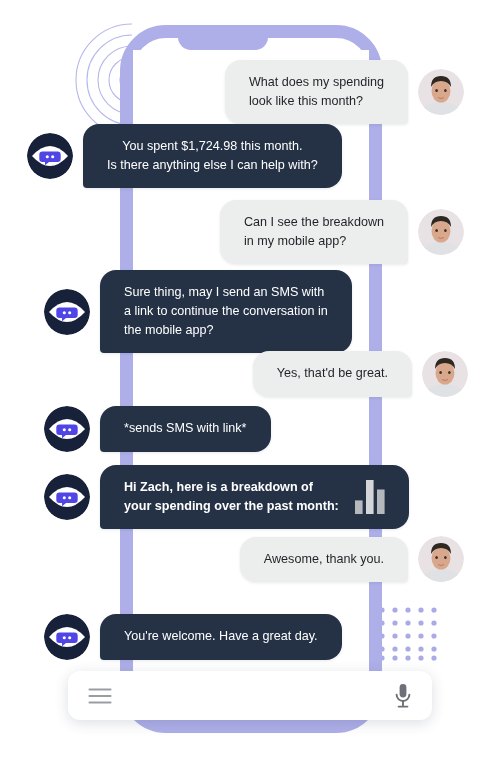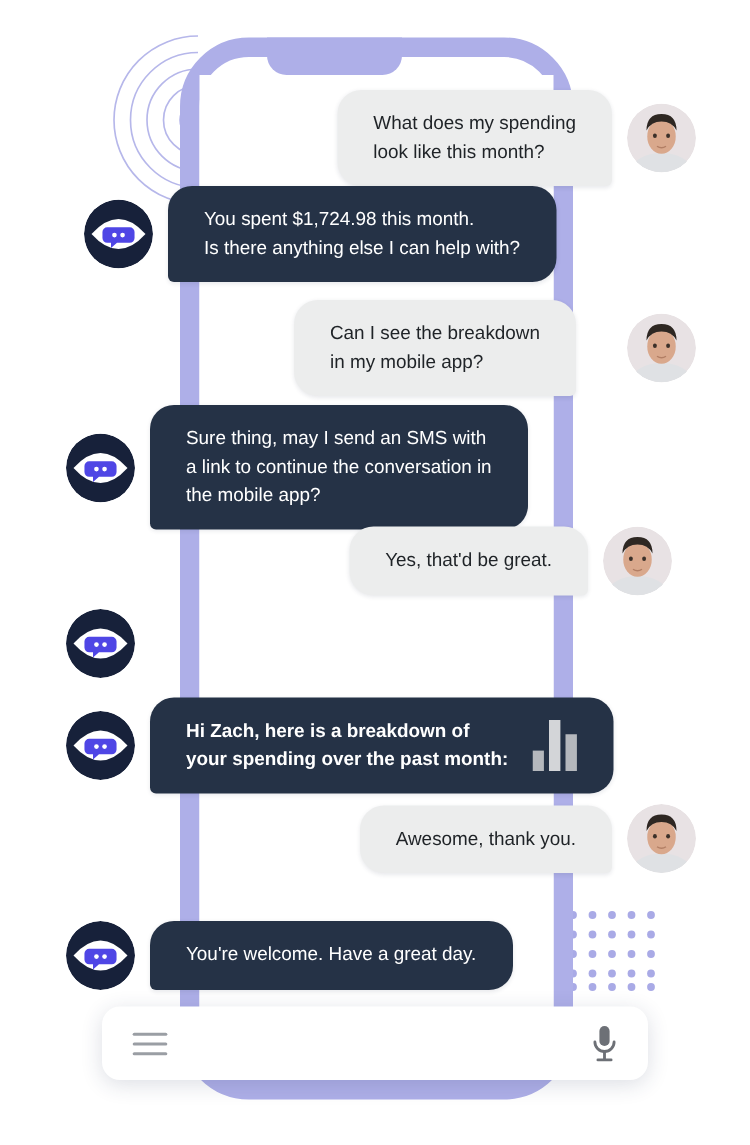--- a/index.html
+++ b/index.html
@@ -227,35 +227,35 @@
             <ellipse cx="23" cy="22" rx="9.5" ry="11.5" fill="#d9a88c"></ellipse>
             <path d="M13 18 q0 -11 10 -11 q10 0 10 11 q-3 -6 -10 -6 q-7 0 -10 6 z" fill="#2e2722"></path>
             <ellipse cx="18.6" cy="21.5" rx="1.3" ry="1.5" fill="#3b3029"></ellipse>
             <ellipse cx="27.4" cy="21.5" rx="1.3" ry="1.5" fill="#3b3029"></ellipse>
             <path d="M20 28.5 q3 2 6 0" stroke="#b27e64" stroke-width="1" fill="none"></path>
           </g>
         </svg>
       </div>
     </div>
 
-    <div class="msg" style="left:56px; top:124px;">
+    <div class="msg" style="left:27px; top:124px;text-align:center;">
       <div class="avatar avatar-bot gap-left">
         <svg viewBox="0 0 46 46">
           <circle cx="23" cy="23" r="23" fill="#17213a"></circle>
           <path d="M5 23 q9 -10 18 -10 q9 0 18 10 q-9 10 -18 10 q-9 0 -18 -10 z" fill="#ffffff"></path>
           <path d="M15.5 18.5 h15 a3.2 3.2 0 0 1 3.2 3.2 v4 a3.2 3.2 0 0 1 -3.2 3.2 h-8.5 l-4 3.4 v-3.4 h-2.5 a3.2 3.2 0 0 1 -3.2 -3.2 v-4 a3.2 3.2 0 0 1 3.2 -3.2 z" fill="#4f46e5"></path>
           <circle cx="20.3" cy="23.7" r="1.55" fill="#ffffff"></circle>
           <circle cx="25.7" cy="23.7" r="1.55" fill="#ffffff"></circle>
         </svg>
       </div>
       <div class="bubble bot">You spent $1,724.98 this month.
 Is there anything else I can help with?</div>
     </div>
 
-    <div class="msg" style="right:36px; top:200px;gap:24px;">
+    <div class="msg" style="right:36px; top:200px;">
       <div class="bubble user">Can I see the breakdown
 in my mobile app?</div>
       <div class="avatar avatar-user gap-right">
         <svg viewBox="0 0 46 46">
           <defs>
               <clipPath id="c2">
                 <circle cx="23" cy="23" r="23"></circle>
               </clipPath>
             </defs>
           <g clip-path="url(#c2)">
@@ -279,21 +279,21 @@
           <path d="M15.5 18.5 h15 a3.2 3.2 0 0 1 3.2 3.2 v4 a3.2 3.2 0 0 1 -3.2 3.2 h-8.5 l-4 3.4 v-3.4 h-2.5 a3.2 3.2 0 0 1 -3.2 -3.2 v-4 a3.2 3.2 0 0 1 3.2 -3.2 z" fill="#4f46e5"></path>
           <circle cx="20.3" cy="23.7" r="1.55" fill="#ffffff"></circle>
           <circle cx="25.7" cy="23.7" r="1.55" fill="#ffffff"></circle>
         </svg>
       </div>
       <div class="bubble bot">Sure thing, may I send an SMS with
 a link to continue the conversation in
 the mobile app?</div>
     </div>
 
-    <div class="msg" style="right:52px; top:351px;">
+    <div class="msg" style="right:32px; top:351px;">
       <div class="bubble user">Yes, that'd be great.</div>
       <div class="avatar avatar-user gap-right">
         <svg viewBox="0 0 46 46">
           <defs>
               <clipPath id="c3">
                 <circle cx="23" cy="23" r="23"></circle>
               </clipPath>
             </defs>
           <g clip-path="url(#c3)">
             <rect width="46" height="46" fill="#e8e2e4"></rect>
@@ -311,20 +311,21 @@
     <div class="msg" style="left:44px; top:406px;">
       <div class="avatar avatar-bot gap-left">
         <svg viewBox="0 0 46 46">
           <circle cx="23" cy="23" r="23" fill="#17213a"></circle>
           <path d="M5 23 q9 -10 18 -10 q9 0 18 10 q-9 10 -18 10 q-9 0 -18 -10 z" fill="#ffffff"></path>
           <path d="M15.5 18.5 h15 a3.2 3.2 0 0 1 3.2 3.2 v4 a3.2 3.2 0 0 1 -3.2 3.2 h-8.5 l-4 3.4 v-3.4 h-2.5 a3.2 3.2 0 0 1 -3.2 -3.2 v-4 a3.2 3.2 0 0 1 3.2 -3.2 z" fill="#4f46e5"></path>
           <circle cx="20.3" cy="23.7" r="1.55" fill="#ffffff"></circle>
           <circle cx="25.7" cy="23.7" r="1.55" fill="#ffffff"></circle>
         </svg>
       </div>
+      <div class="bubble bot">*sends SMS with link*</div>
     </div>
 
     <div class="msg" style="left:44px; top:465px;">
       <div class="avatar avatar-bot gap-left">
         <svg viewBox="0 0 46 46">
           <circle cx="23" cy="23" r="23" fill="#17213a"></circle>
           <path d="M5 23 q9 -10 18 -10 q9 0 18 10 q-9 10 -18 10 q-9 0 -18 -10 z" fill="#ffffff"></path>
           <path d="M15.5 18.5 h15 a3.2 3.2 0 0 1 3.2 3.2 v4 a3.2 3.2 0 0 1 -3.2 3.2 h-8.5 l-4 3.4 v-3.4 h-2.5 a3.2 3.2 0 0 1 -3.2 -3.2 v-4 a3.2 3.2 0 0 1 3.2 -3.2 z" fill="#4f46e5"></path>
           <circle cx="20.3" cy="23.7" r="1.55" fill="#ffffff"></circle>
           <circle cx="25.7" cy="23.7" r="1.55" fill="#ffffff"></circle>

